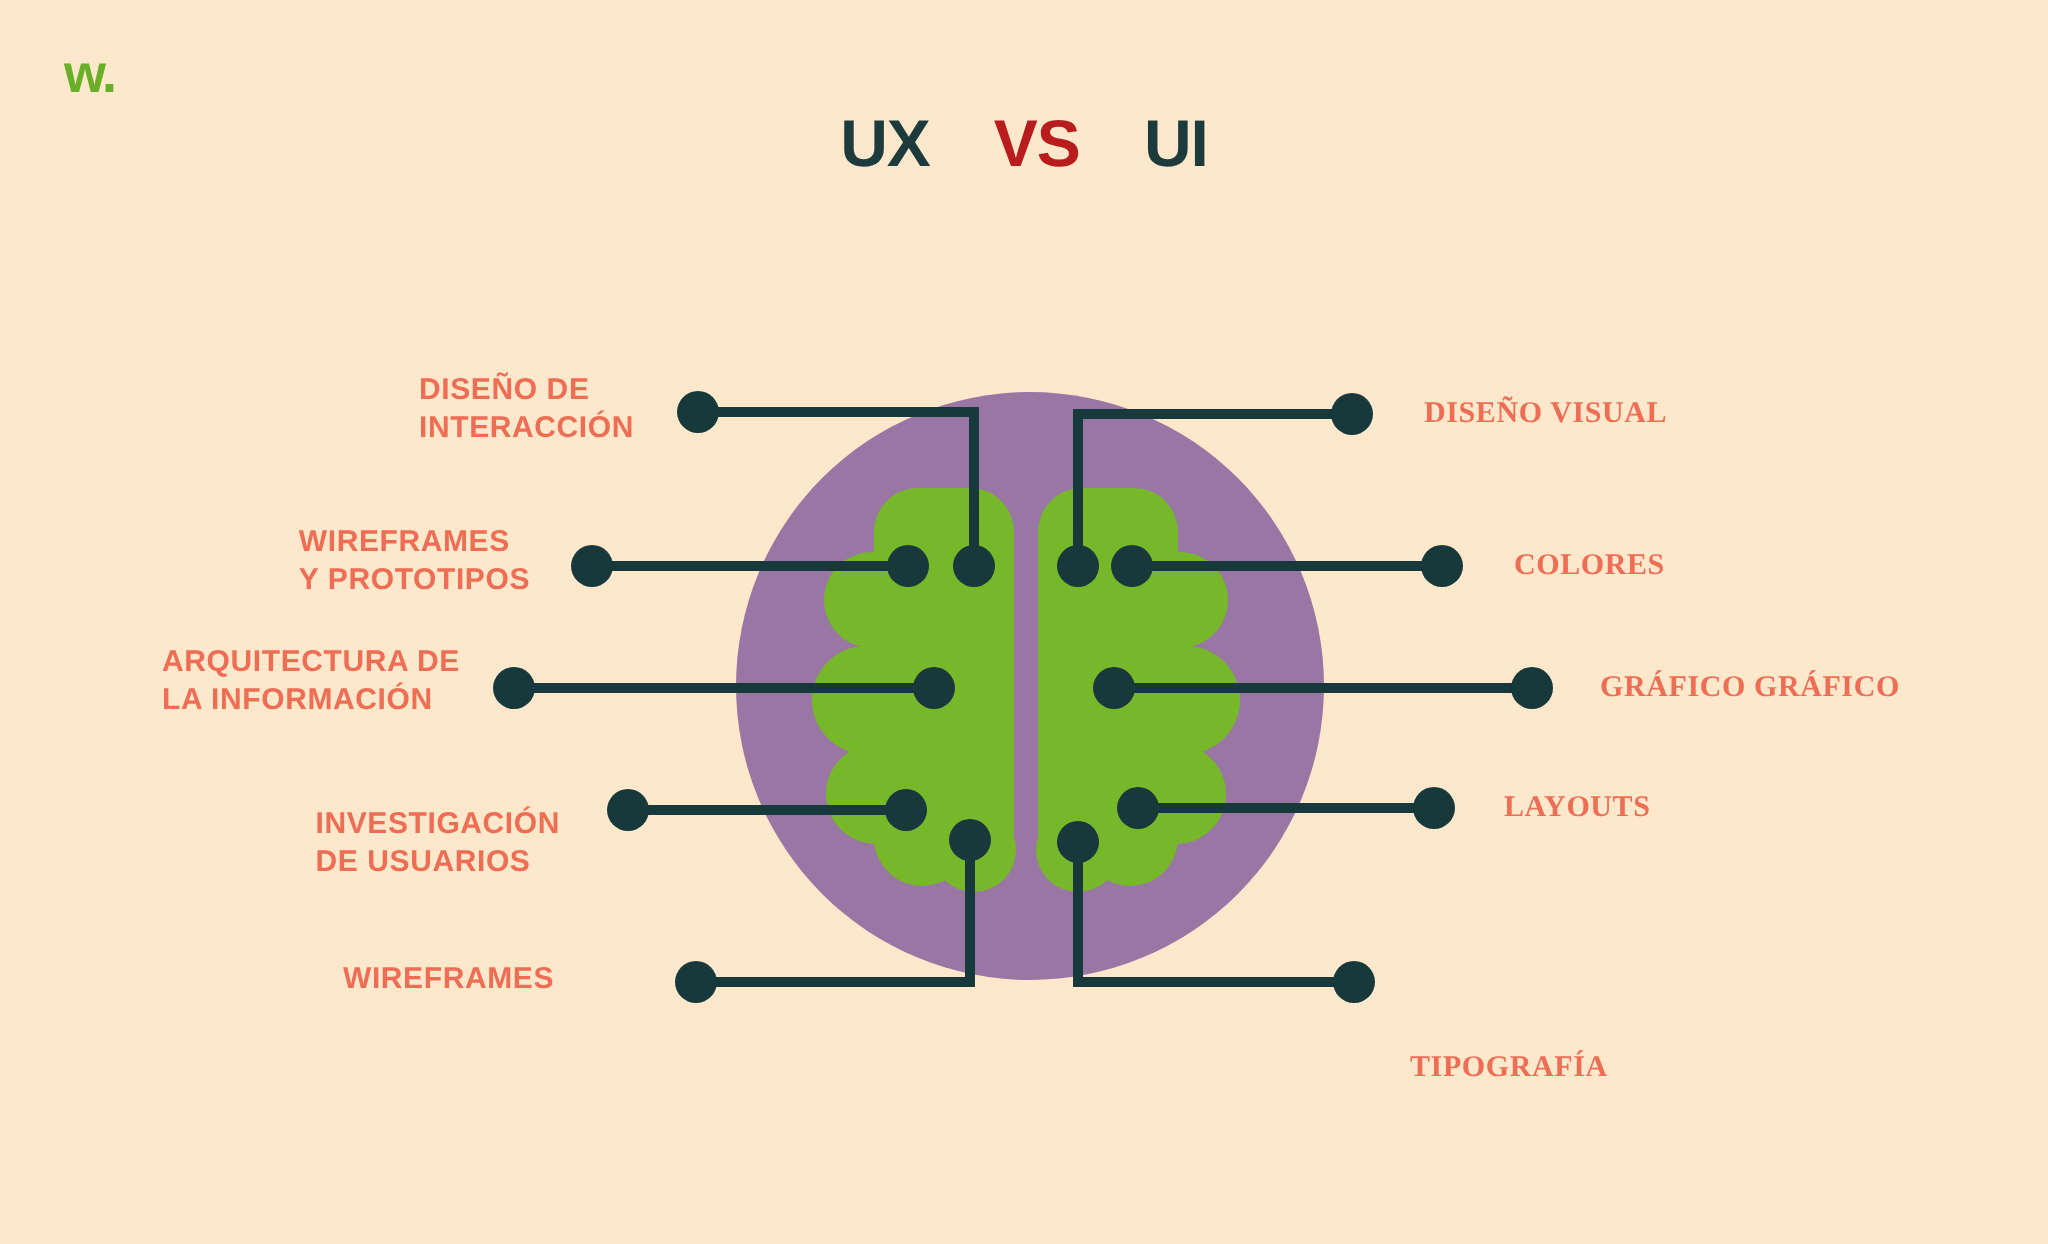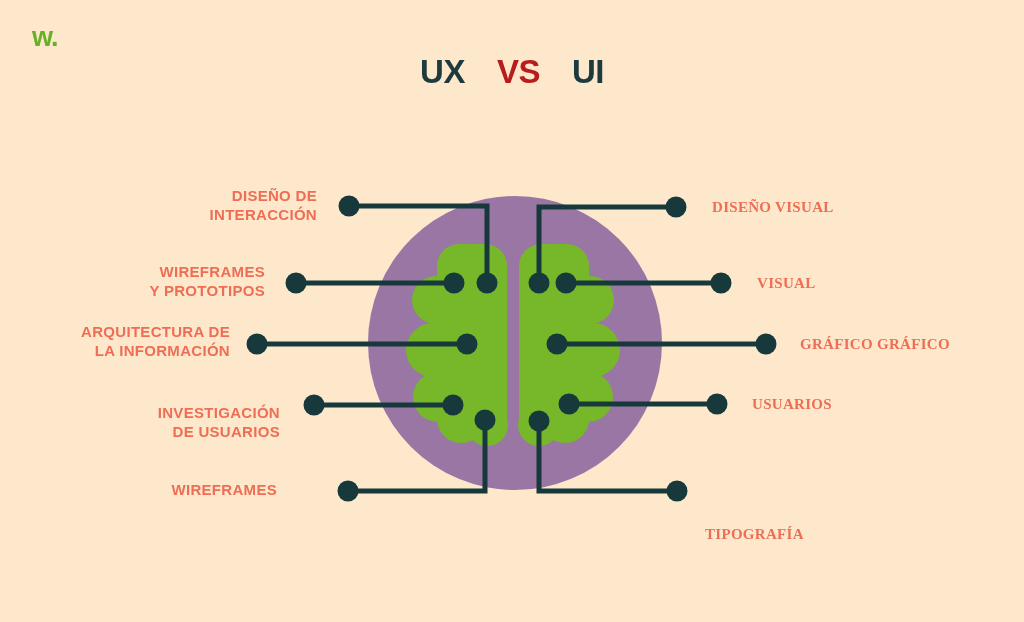--- a/index.html
+++ b/index.html
@@ -25,21 +25,21 @@
   .title span { margin:0 16px; }
   svg.art { position:absolute; left:0; top:0; }
   .label {
     position:absolute;
     transform:translateY(-50%);
     font-size:15px; font-weight:bold;
     line-height:18.5px; letter-spacing:0.3px;
     color:#ee6e55;
     white-space:pre-line;
   }
-  .label.side-left  { text-align:right; }
+  .label.side-left  { text-align:left; }
   .label.side-right { text-align:left;font-family:Liberation Serif, serif; }
 </style>
 </head>
 <body>
 
 <div class="canvas">
 
   <div class="logo">w.</div>
 
   <div class="title"><span>UX</span><span class="vs">VS</span><span>UI</span></div>
@@ -111,18 +111,18 @@
 INTERACCIÓN</div>
   <div class="label side-left" style="right:759px; top:281px;">WIREFRAMES
 Y PROTOTIPOS</div>
   <div class="label side-left" style="right:794px; top:341px;">ARQUITECTURA DE
 LA INFORMACIÓN</div>
   <div class="label side-left" style="right:744px; top:403px;margin-top:19px;">INVESTIGACIÓN
 DE USUARIOS</div>
   <div class="label side-left" style="right:747px; top:490px;">WIREFRAMES</div>
 
   <div class="label side-right" style="left:712px; top:207px;">DISEÑO VISUAL</div>
-  <div class="label side-right" style="left:757px; top:283px;">VISUAL</div>
+  <div class="label side-right" style="left:757px; top:283px;">COLORES</div>
   <div class="label side-right" style="left:800px; top:344px;">GRÁFICO GRÁFICO</div>
-  <div class="label side-right" style="left:752px; top:404px;">USUARIOS</div>
+  <div class="label side-right" style="left:752px; top:404px;">LAYOUTS</div>
   <div class="label side-right" style="left:705px; top:490px;margin-top:44px;">TIPOGRAFÍA</div>
 
 </div>
 
 </body></html>

